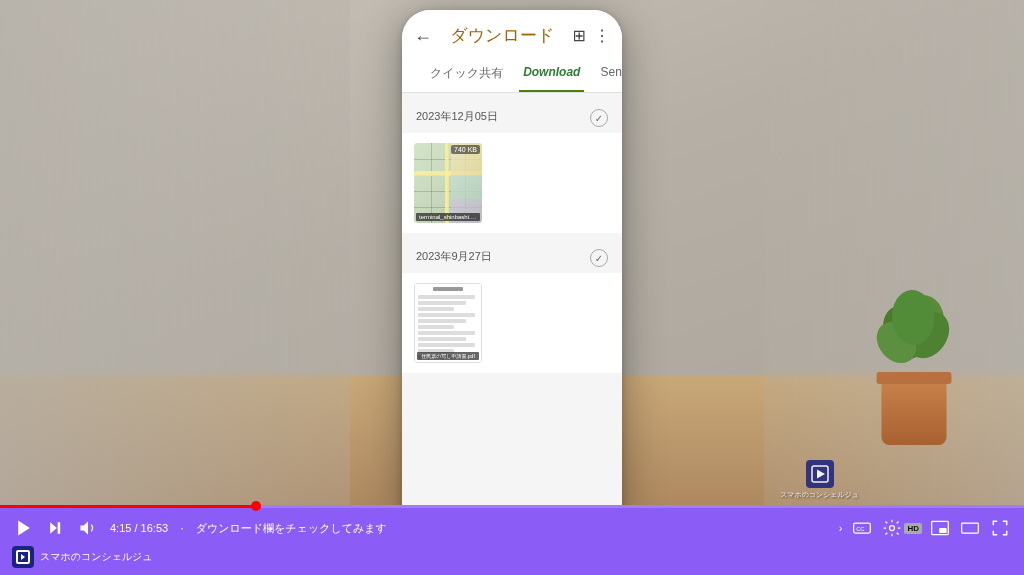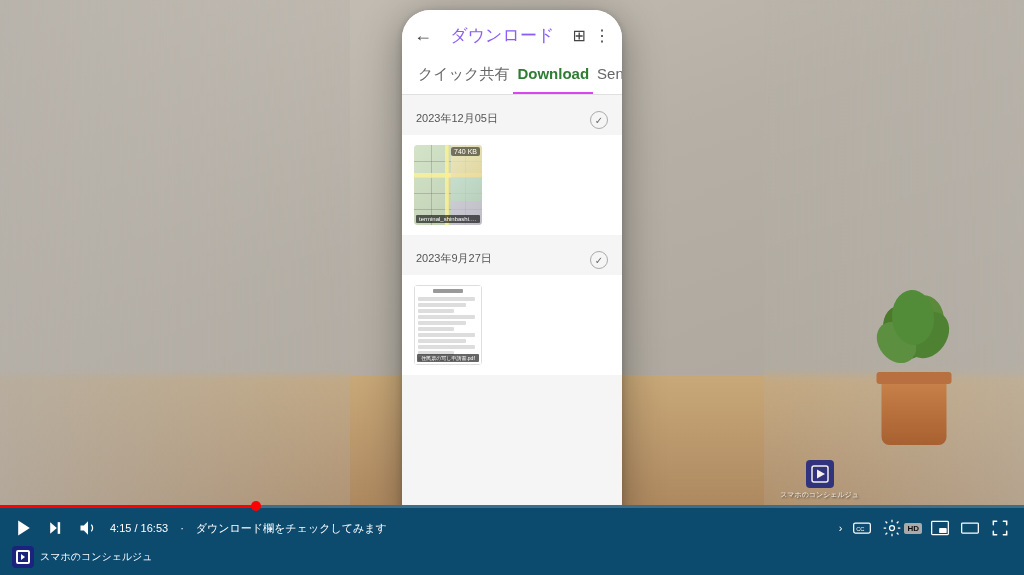--- a/index.html
+++ b/index.html
@@ -139,21 +139,21 @@
       margin-bottom: 10px;
     }
     .back-arrow {
       font-size: 18px;
       color: #444;
       cursor: pointer;
     }
     .app-title {
       font-size: 17px;
       font-weight: 500;
-      color: #8b5cf6;
+      color: #a16207;
       flex: 1;
       text-align: center;
     }
     .header-icons {
       display: flex;
       gap: 8px;
       align-items: center;
     }
     .header-icon {
       font-size: 16px;
@@ -162,30 +162,32 @@
 
     
     .tabs {
       display: flex;
       gap: 0;
     }
     .tab {
       flex: 1;
       text-align: center;
       padding: 8px 4px;
-      font-size: 15px;
+      font-size: 12px;
       color: #666;
       cursor: pointer;
       border-bottom: 2px solid transparent;
       white-space: nowrap;
+      margin-left: 12px;
     }
     .tab.active {
       color: #2e7d32;
-      border-bottom: 2px solid #d946ef;
+      border-bottom: 2px solid #4d7c0f;
       font-weight: 600;
+      font-style: italic;
     }
 
     
     .file-list {
       padding: 8px 0;
       background: #f5f5f5;
       overflow-y: auto;
       height: calc(100% - 95px);
     }
 
@@ -320,21 +322,21 @@
       overflow: hidden;
       text-overflow: ellipsis;
     }
 
     
     .player-bar {
       position: absolute;
       bottom: 0;
       left: 0;
       right: 0;
-      background: #0c4a6e;
+      background: #8b5cf6;
       height: 70px;
     }
     .progress-bar-container {
       height: 3px;
       background: rgba(255,255,255,0.2);
       position: relative;
       cursor: pointer;
     }
     .progress-filled {
       height: 100%;

